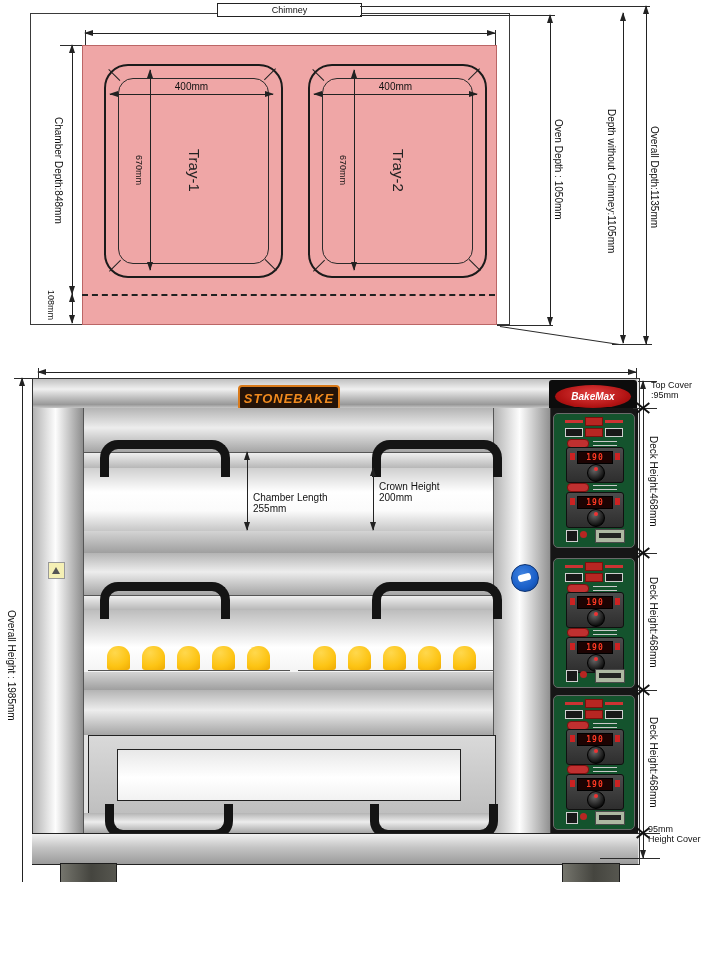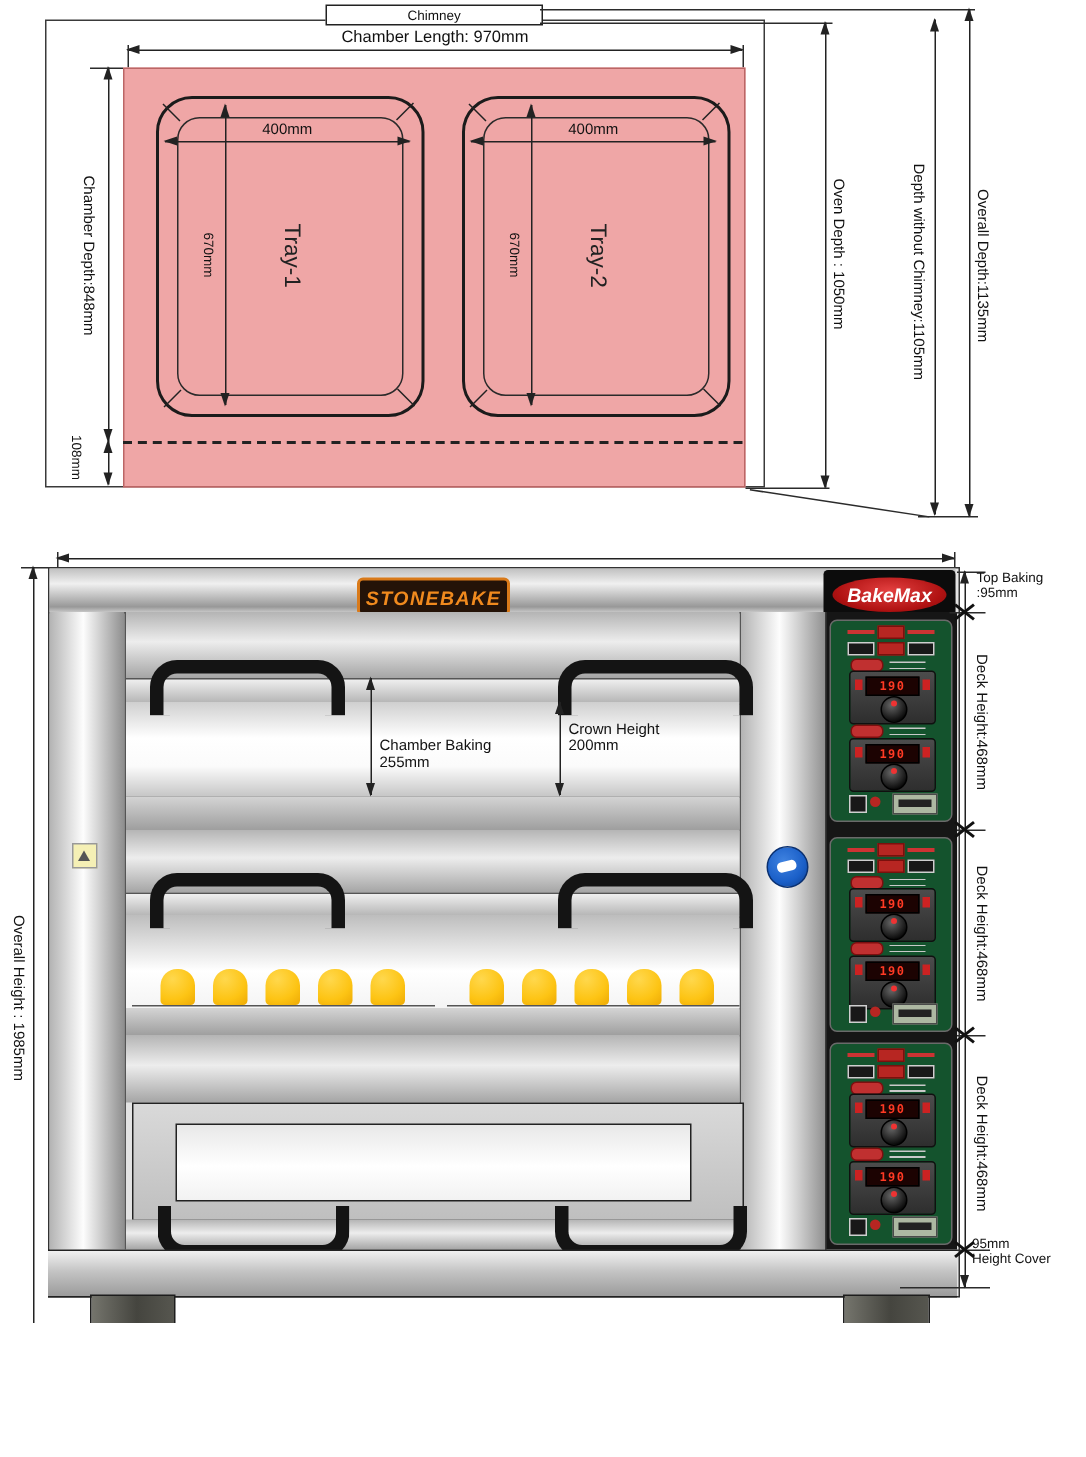--- a/index.html
+++ b/index.html
@@ -54,21 +54,21 @@
   .caster .wheel{left:4px;top:6px;width:21px;height:21px;border:2px solid #222;border-radius:50%;background:radial-gradient(circle at 35% 35%,#fff,#d6d6d6);}
   .caster .hub{left:12px;top:14px;width:5px;height:5px;border:1.5px solid #222;border-radius:50%;background:#fff;}
   
   .stonebake{position:absolute;background:#241308;border:2px solid #d97a1a;border-radius:4px;
              display:flex;align-items:center;justify-content:center;
              color:#f08a1e;font-weight:bold;font-size:13px;letter-spacing:1px;font-style:italic;}
   .bm-bg{position:absolute;background:#0c0c0c;border-radius:3px;}
   .bm-oval{position:absolute;left:6px;right:6px;top:5px;bottom:5px;border-radius:50%;
            background:radial-gradient(ellipse at 50% 38%,#e34040,#b01212 65%,#7d0a0a);
            display:flex;align-items:center;justify-content:center;
-           color:#fff;font-weight:bold;font-style:italic;font-size:13px;}
+           color:#fff;font-weight:bold;font-style:italic;font-size:10px;}
   .sticker{position:absolute;width:15px;height:15px;background:#f5f0b5;border:1px solid #999;}
   .sticker::after{content:"";position:absolute;left:3px;top:4px;border-left:4px solid transparent;border-right:4px solid transparent;border-bottom:7px solid #555;}
   .badge{position:absolute;width:26px;height:26px;border-radius:50%;background:radial-gradient(circle at 40% 35%,#3f82e0,#1a5fc8 60%,#0d3d8a);border:1px solid #0a3070;}
   .badge::after{content:"";position:absolute;left:6px;top:9px;width:13px;height:7px;background:#fff;border-radius:3px;transform:rotate(-14deg);}
   
   .cpcol{position:absolute;background:#161616;border-left:1px solid #3a3a3a;}
   .cpanel{position:absolute;left:553px;width:80px;background:#14532d;border:1px solid #6a6a6a;border-radius:5px;}
   .icg{position:absolute;top:3px;left:11px;width:58px;height:20px;display:grid;grid-template-columns:repeat(3,1fr);grid-template-rows:1fr 1fr;gap:2px;}
   .icg i{display:block;}
   .c-red{background:#b72622;border:1px solid #7a100d;}
@@ -95,21 +95,20 @@
 </head>
 <body>
 
 <div class="canvas">
 
   <div class="tv-box" style="left:30px;top:13px;width:478px;height:310px;"></div>
   <div class="chimney" style="left:217px;top:3px;width:143px;height:12px;">
     <span>Chimney</span>
   </div>
 
-  <div class="lbl s11" style="left:85px;top:19px;width:410px;text-align:center;">Chamber Length: 970mm</div>
   <div class="dimh" style="left:85px;top:33px;width:410px;"></div>
   <div class="vl" style="left:85px;top:30px;height:15px;"></div>
   <div class="vl" style="left:495px;top:30px;height:15px;"></div>
 
   <div class="pink" style="left:82px;top:45px;width:413px;height:278px;"></div>
   <div class="dash" style="left:82px;top:294px;width:413px;"></div>
 
   <div class="dimv" style="left:72px;top:45px;height:249px;"></div>
   <div class="dimv" style="left:72px;top:294px;height:29px;"></div>
   <div class="hl" style="left:60px;top:45px;width:22px;"></div>
@@ -183,21 +182,21 @@
   <div class="sidecol" style="left:493px;top:408px;width:57px;height:425px;border-left:1px solid #555;"></div>
   <div class="cpcol" style="left:550px;top:408px;width:87px;height:425px;"></div>
 
   <div class="deckzone" style="left:84px;top:408px;width:409px;height:44px;"></div>
   <div class="rail" style="left:84px;top:452px;width:409px;height:16px;"></div>
   <div class="doorface" style="left:84px;top:468px;width:409px;height:63px;"></div>
   <div class="band" style="left:84px;top:531px;width:409px;height:22px;"></div>
   <div class="hup" style="left:100px;top:440px;width:112px;"></div>
   <div class="hup" style="left:372px;top:440px;width:112px;"></div>
   <div class="dimv" style="left:247px;top:452px;height:78px;"></div>
-  <div class="lbl" style="left:253px;top:492px;">Chamber Baking</div>
+  <div class="lbl" style="left:253px;top:492px;">Chamber Length</div>
   <div class="lbl" style="left:253px;top:503px;">255mm</div>
   <div class="dimv" style="left:373px;top:468px;height:62px;"></div>
   <div class="lbl" style="left:379px;top:481px;">Crown Height</div>
   <div class="lbl" style="left:379px;top:492px;">200mm</div>
 
   <div class="deckzone" style="left:84px;top:553px;width:409px;height:42px;"></div>
   <div class="rail" style="left:84px;top:595px;width:409px;height:15px;"></div>
   <div class="interior" style="left:84px;top:610px;width:409px;height:62px;"></div>
   <div class="band" style="left:84px;top:672px;width:409px;height:18px;"></div>
   <div class="hup" style="left:100px;top:582px;width:112px;"></div>
@@ -359,21 +358,21 @@
   <div class="hl" style="left:638px;top:553px;width:19px;"></div>
   <div class="hl" style="left:638px;top:690px;width:19px;"></div>
   <div class="hl" style="left:638px;top:833px;width:22px;"></div>
   <div class="hl" style="left:600px;top:858px;width:60px;"></div>
   <div class="dimv" style="left:643px;top:381px;height:477px;"></div>
   <div class="xm" style="left:643px;top:408px;"></div>
   <div class="xm" style="left:643px;top:553px;"></div>
   <div class="xm" style="left:643px;top:690px;"></div>
   <div class="xm" style="left:643px;top:833px;"></div>
 
-  <div class="lbl s9" style="left:651px;top:381px;">Top Baking</div>
+  <div class="lbl s9" style="left:651px;top:381px;">Top Cover</div>
   <div class="lbl s9" style="left:651px;top:391px;">:95mm</div>
 
   <div class="dtv" style="left:648px;top:425px;height:112px;">Deck Height:468mm</div>
   <div class="dtv" style="left:648px;top:566px;height:112px;">Deck Height:468mm</div>
   <div class="dtv" style="left:648px;top:706px;height:112px;">Deck Height:468mm</div>
 
   <div class="lbl s9" style="left:648px;top:835px;">Height Cover</div>
   <div class="lbl s9" style="left:648px;top:825px;">95mm</div>
 
 

